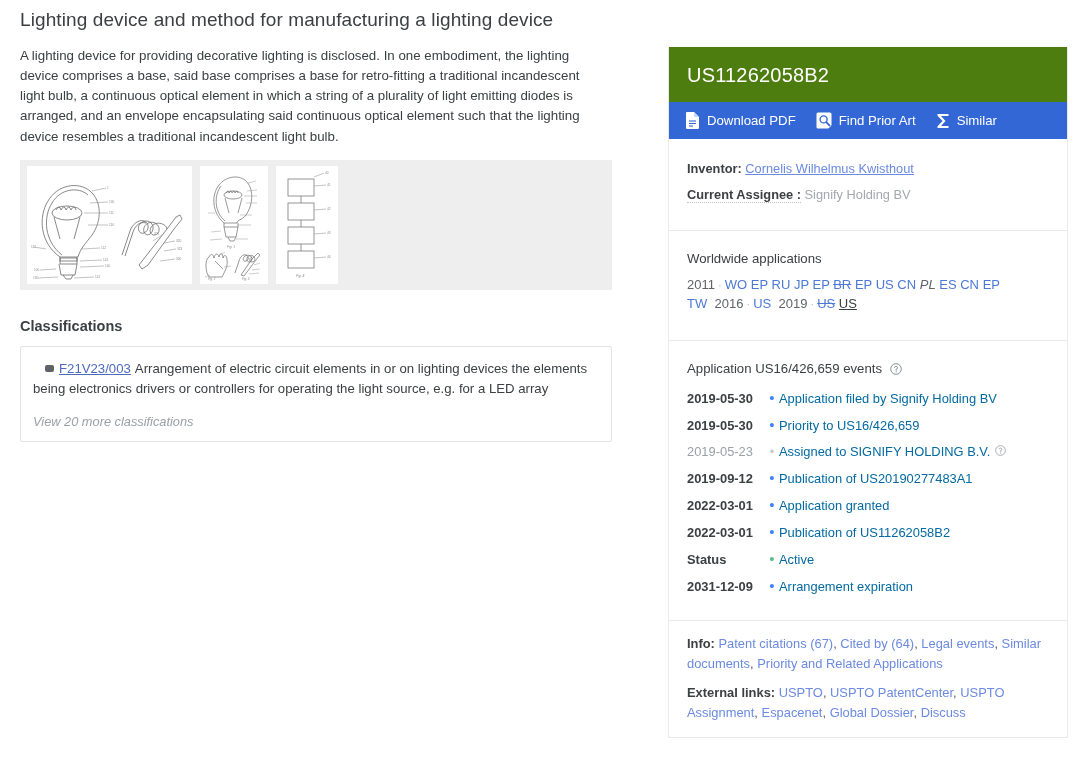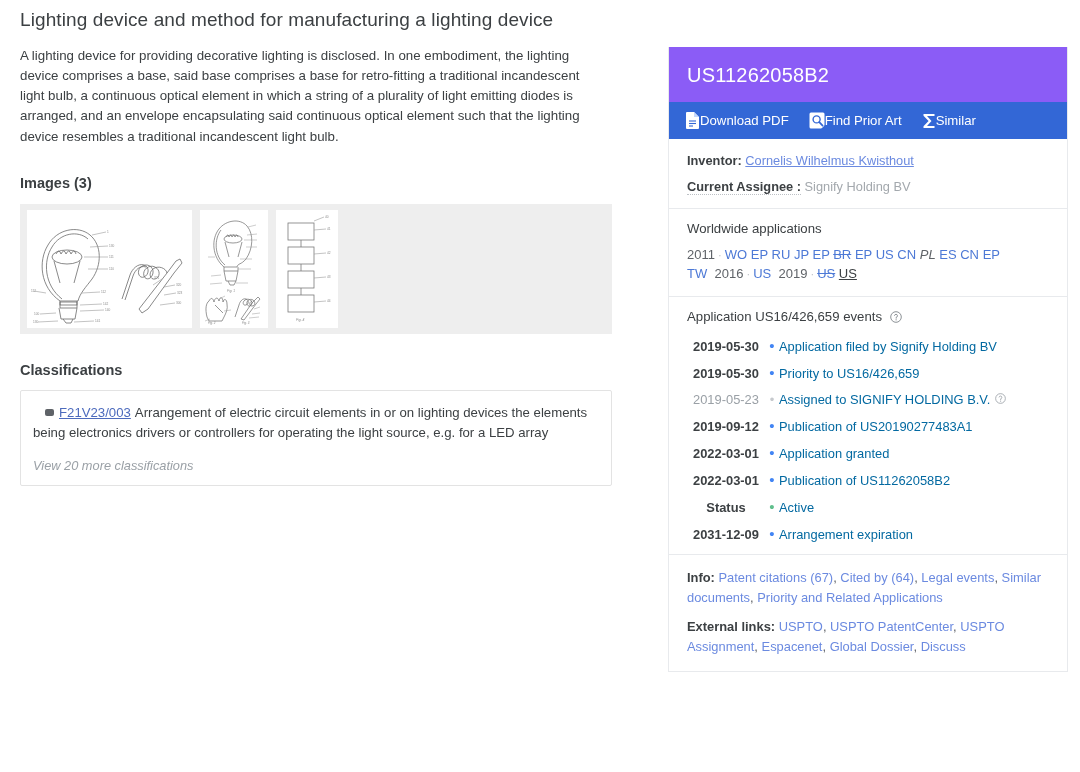--- a/index.html
+++ b/index.html
@@ -106,21 +106,21 @@
   
   .right-panel {
     position: absolute;
     left: 668px; top: 47px;
     width: 400px;
     border: 1px solid #e8eaed;
     border-top: none;
     background: #fff;
   }
   .panel-header {
-    background: #8b5cf6;
+    background: #4d7c0f;
     padding: 17px 18px 15px 18px;
   }
   .pub-number {
     color: #ffffff;
     font-size: 20px;
     font-weight: 400;
     line-height: 1.15;
     letter-spacing: 0.2px;
   }
   .pub-country {
@@ -132,30 +132,32 @@
     background: #3367d6;
     height: 37px;
     display: flex;
     align-items: center;
     padding-left: 16px;
     gap: 20px;
   }
   .action-btn {
     display: flex;
     align-items: center;
+    gap: 7px;
     color: #ffffff;
     font-size: 13.2px;
     cursor: pointer;
     white-space: nowrap;
   }
   .action-btn svg { display: block; }
 
   .panel-sec {
-    padding: 12px 18px 12px 18px;
+    padding: 12px 18px 26px 18px;
     border-bottom: 1px solid #e8eaed;
+    margin-top: 8px;
   }
 
   .meta-row {
     font-size: 12.8px;
     color: #3c4043;
     line-height: 1.5;
     margin-bottom: 7px;
   }
   .meta-row:last-child { margin-bottom: 0; }
   .meta-key { font-weight: 700; }
@@ -197,21 +199,20 @@
     align-items: baseline;
     font-size: 12.9px;
     margin-bottom: 11px;
   }
   .event-row:last-child { margin-bottom: 0; }
   .event-date {
     width: 78px;
     flex: none;
     font-weight: 700;
     color: #3c4043;
-    text-align: center;
   }
   .event-date.muted { font-weight: 400; color: #9aa0a6; }
   .event-dot {
     width: 14px; flex: none;
     text-align: center;
     color: #4285f4;
     font-size: 15px;
     line-height: 1;
   }
   .event-dot.green { color: #5fbf8c; }
@@ -239,21 +240,20 @@
 <body>
 
 <div class="page">
 
   <div class="left-col">
 
     <h1 class="doc-title">Lighting device and method for manufacturing a lighting device</h1>
 
     <p class="abstract-body">A lighting device for providing decorative lighting is disclosed. In one embodiment, the lighting device comprises a base, said base comprises a base for retro-fitting a traditional incandescent light bulb, a continuous optical element in which a string of a plurality of light emitting diodes is arranged, and an envelope encapsulating said continuous optical element such that the lighting device resembles a traditional incandescent light bulb.</p>
 
-    <div class="section-head">Images (3)</div>
 
     <div class="images-strip">
 
       <div class="fig-card w1">
         <svg width="160" height="112" viewBox="0 0 160 112" fill="none" stroke="#6b6b6b" stroke-width="0.8">
 
           <path d="M30 88 C10 74 8 48 18 32 C27 16 48 12 60 22 C72 32 72 52 62 66 C56 74 50 80 48 88 Z"></path>
           <path d="M32 86 C14 72 13 48 22 34 C30 20 48 17 58 26"></path>
 
           <ellipse cx="37" cy="44" rx="15" ry="7"></ellipse>

